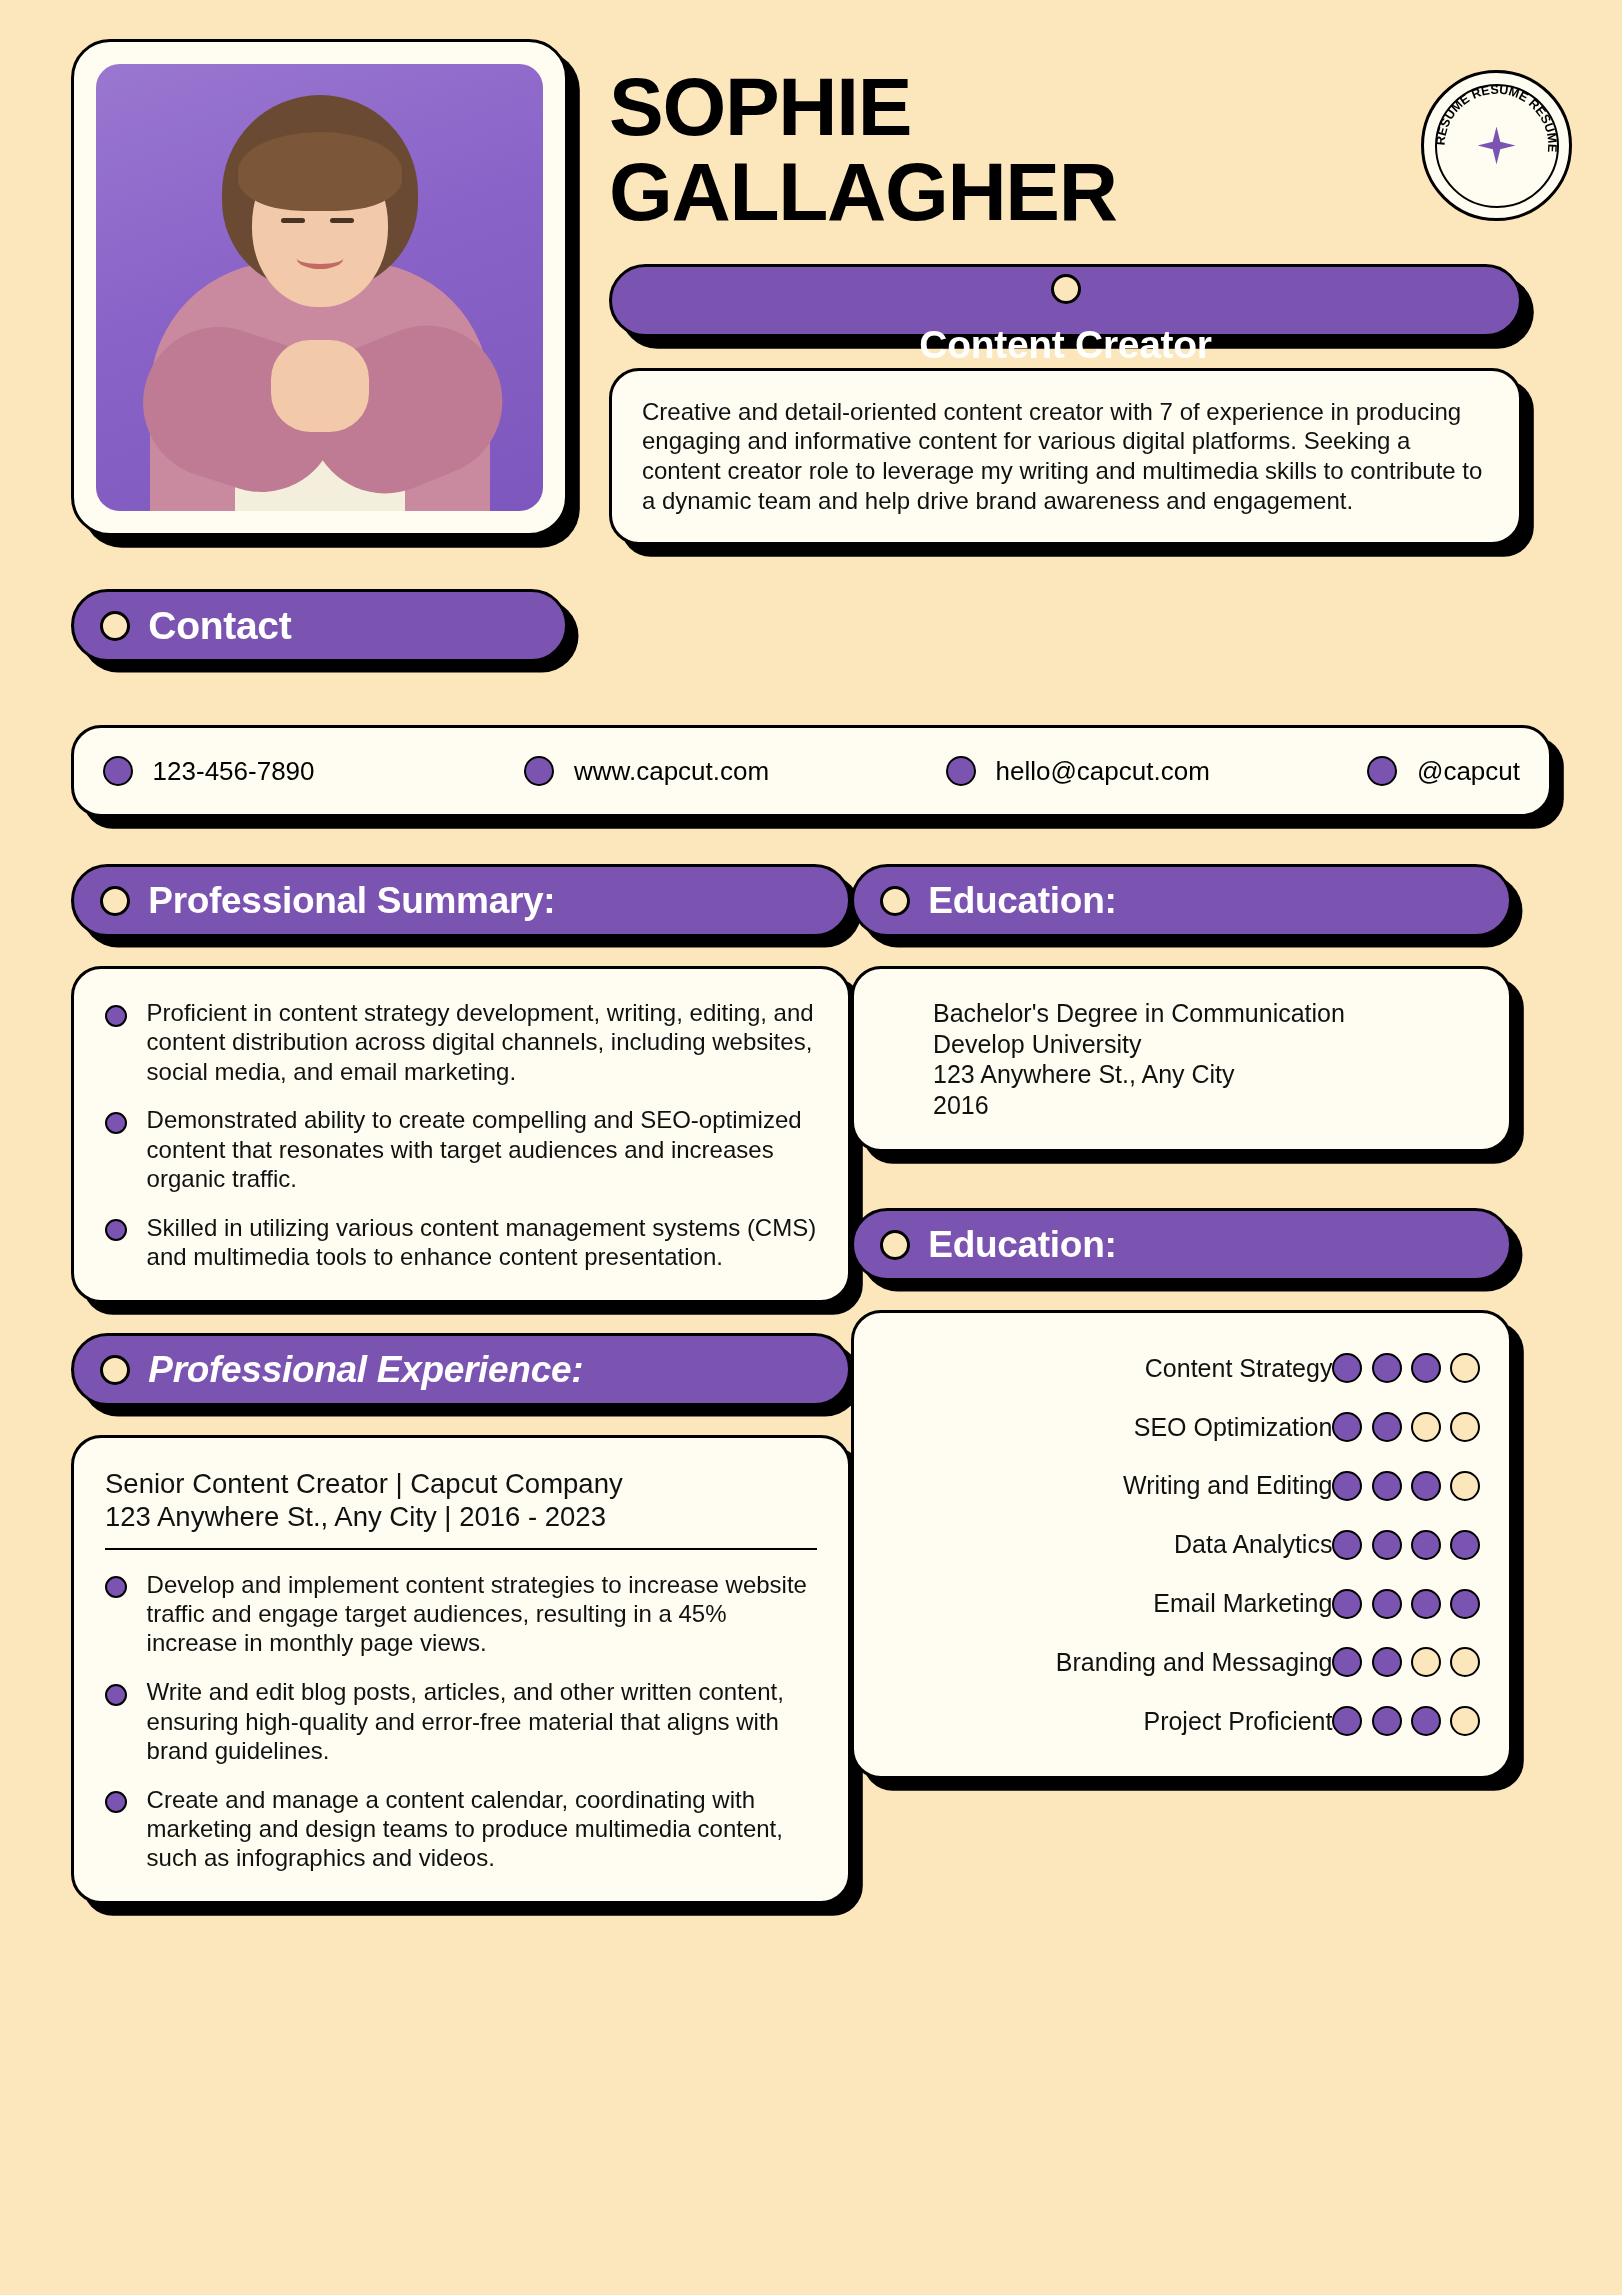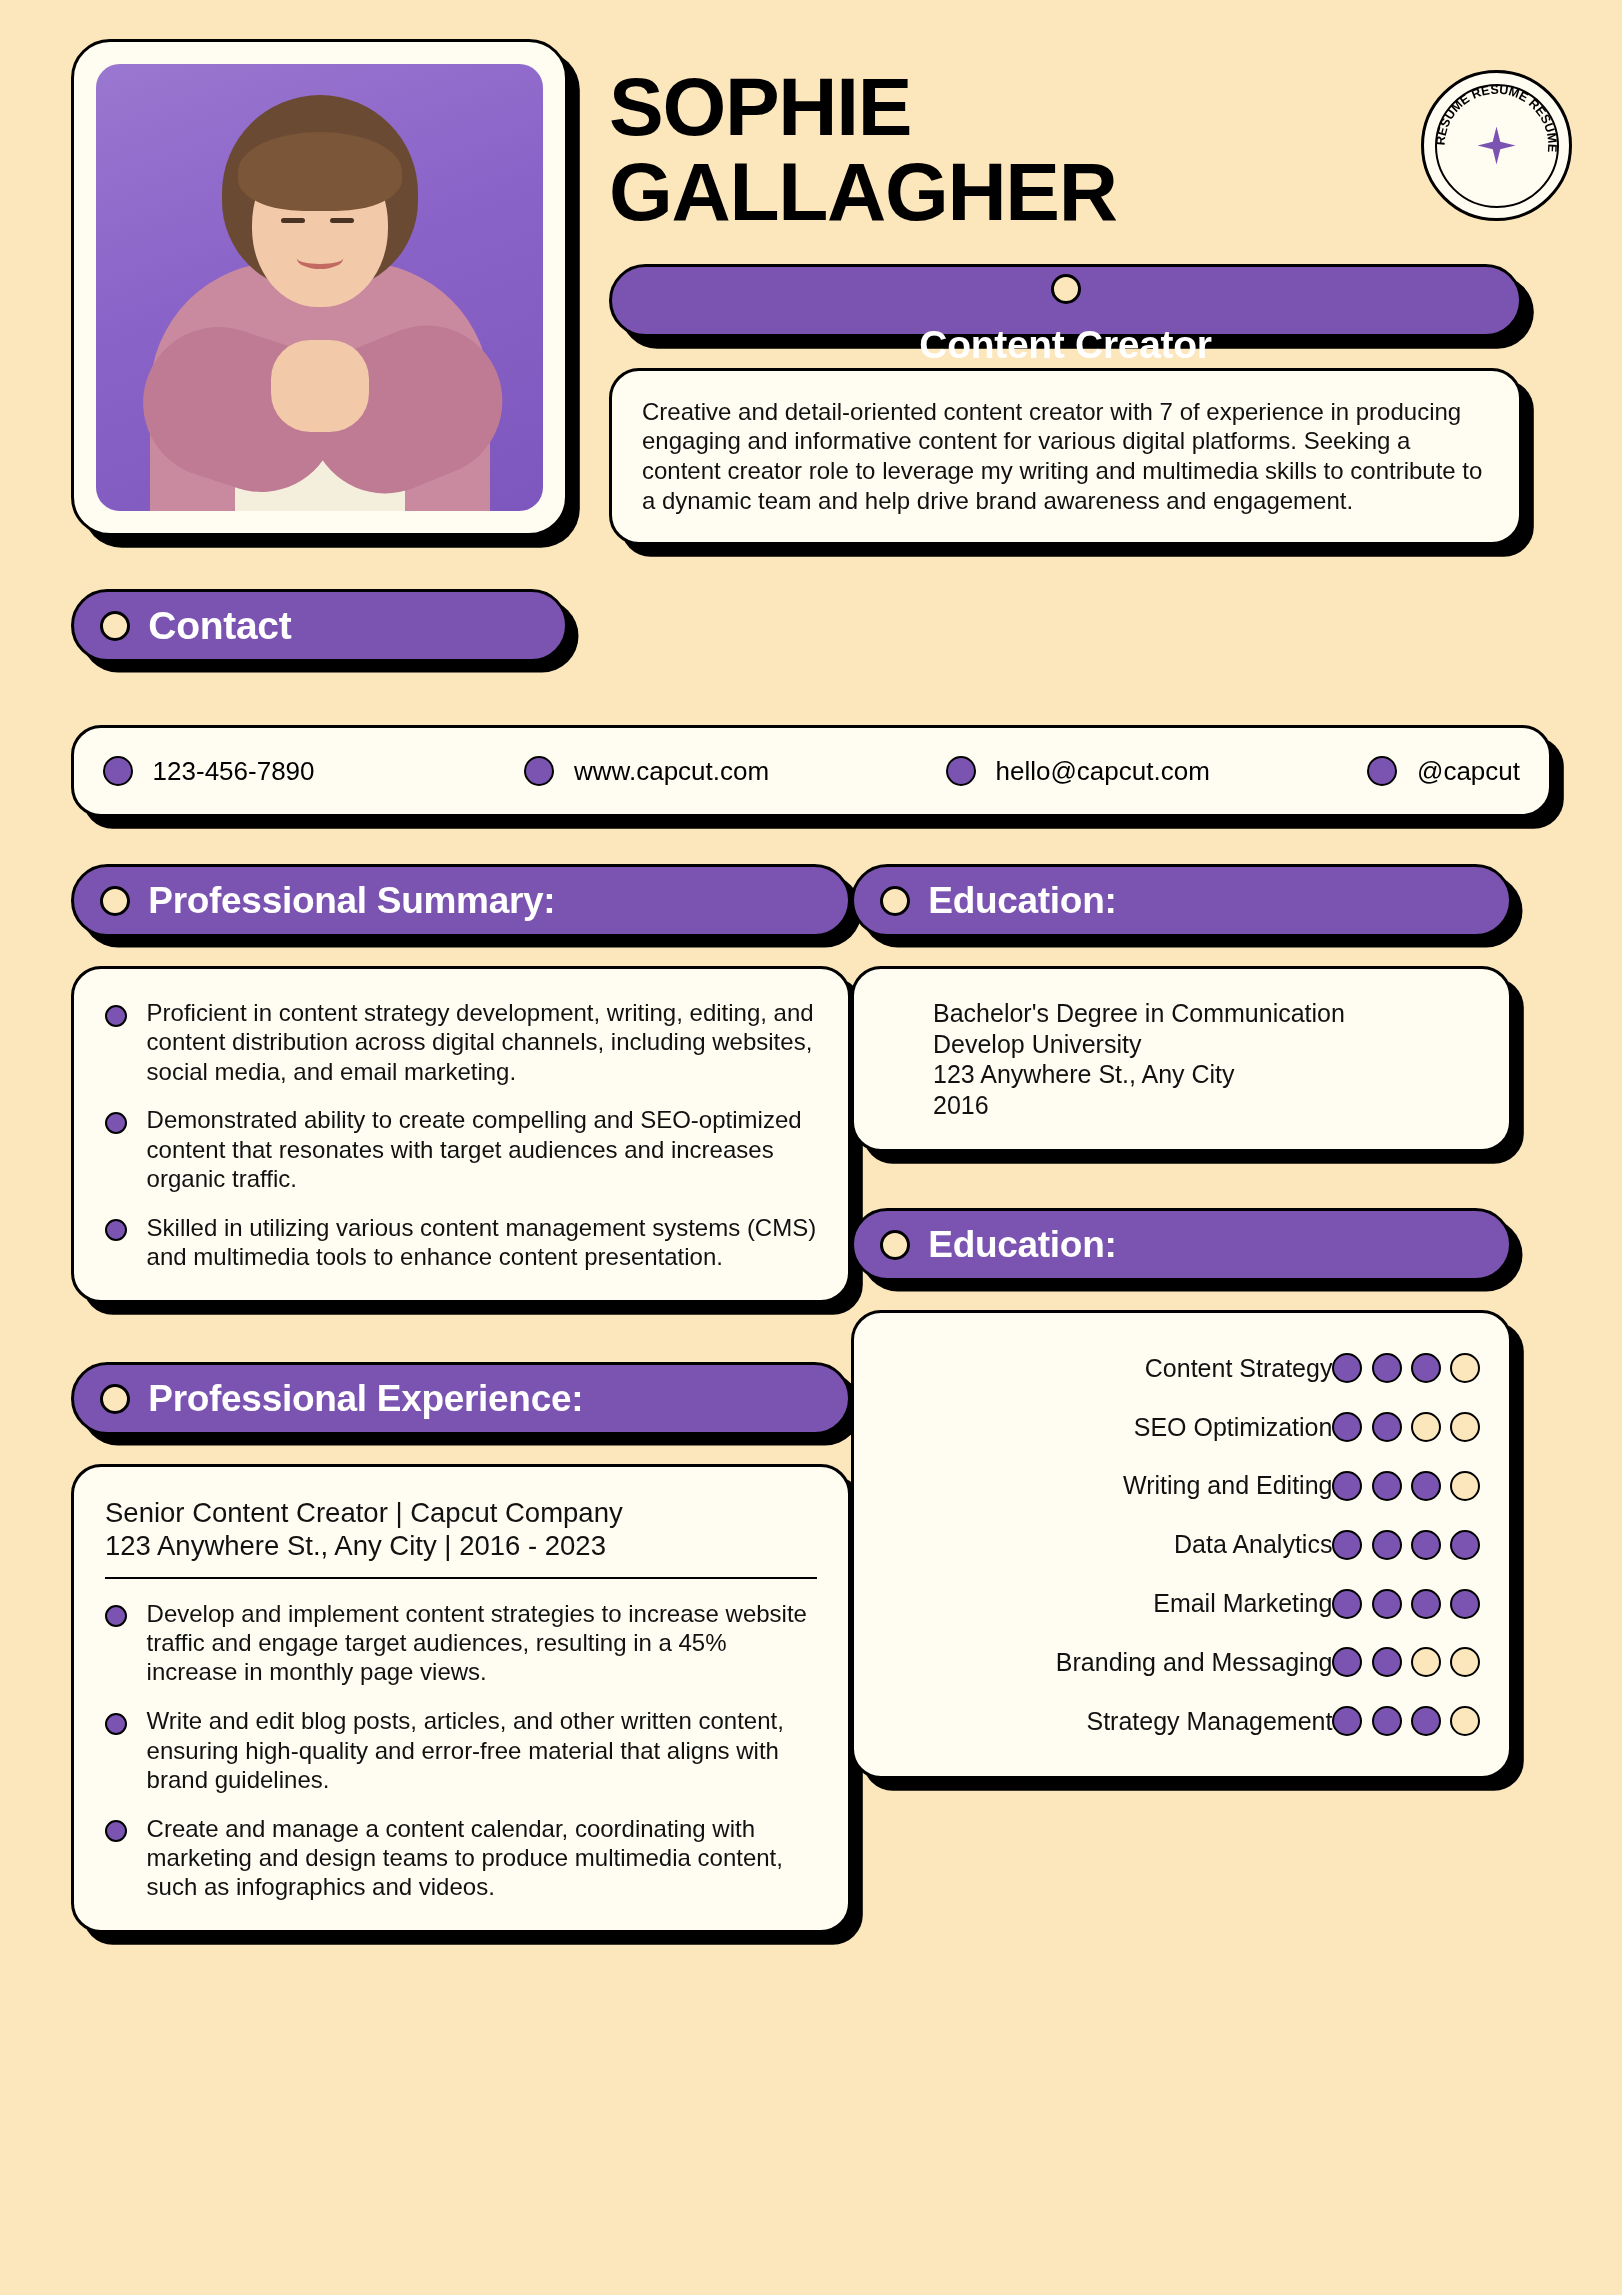--- a/index.html
+++ b/index.html
@@ -393,21 +393,21 @@
             <span class="bdot"></span>
             <span class="btxt">Demonstrated ability to create compelling and SEO-optimized content that resonates with target audiences and increases organic traffic.</span>
           </li>
           <li>
             <span class="bdot"></span>
             <span class="btxt">Skilled in utilizing various content management systems (CMS) and multimedia tools to enhance content presentation.</span>
           </li>
         </ul>
       </div>
 
-      <div class="purple-bar sec-bar" style="margin-top:59px;">
+      <div class="purple-bar sec-bar" style="margin-top:30px;font-style:italic;">
         <span class="dot"></span>
         <span class="label">Professional Experience:</span>
       </div>
 
       <div class="white-card body-card">
         <div class="exp-head">Senior Content Creator | Capcut Company</div>
         <div class="exp-head">123 Anywhere St., Any City | 2016 - 2023</div>
         <div class="rule"></div>
         <ul class="bullets">
           <li>
@@ -501,21 +501,21 @@
           <span class="skill-name">Branding and Messaging</span>
           <span class="dots">
             <i class="on"></i>
               <i class="on"></i>
               <i></i>
               <i></i>
           </span>
         </div>
 
         <div class="skill-row">
-          <span class="skill-name">Strategy Management</span>
+          <span class="skill-name">Project Proficient</span>
           <span class="dots">
             <i class="on"></i>
               <i class="on"></i>
               <i class="on"></i>
               <i></i>
           </span>
         </div>
 
       </div>
     </div>

